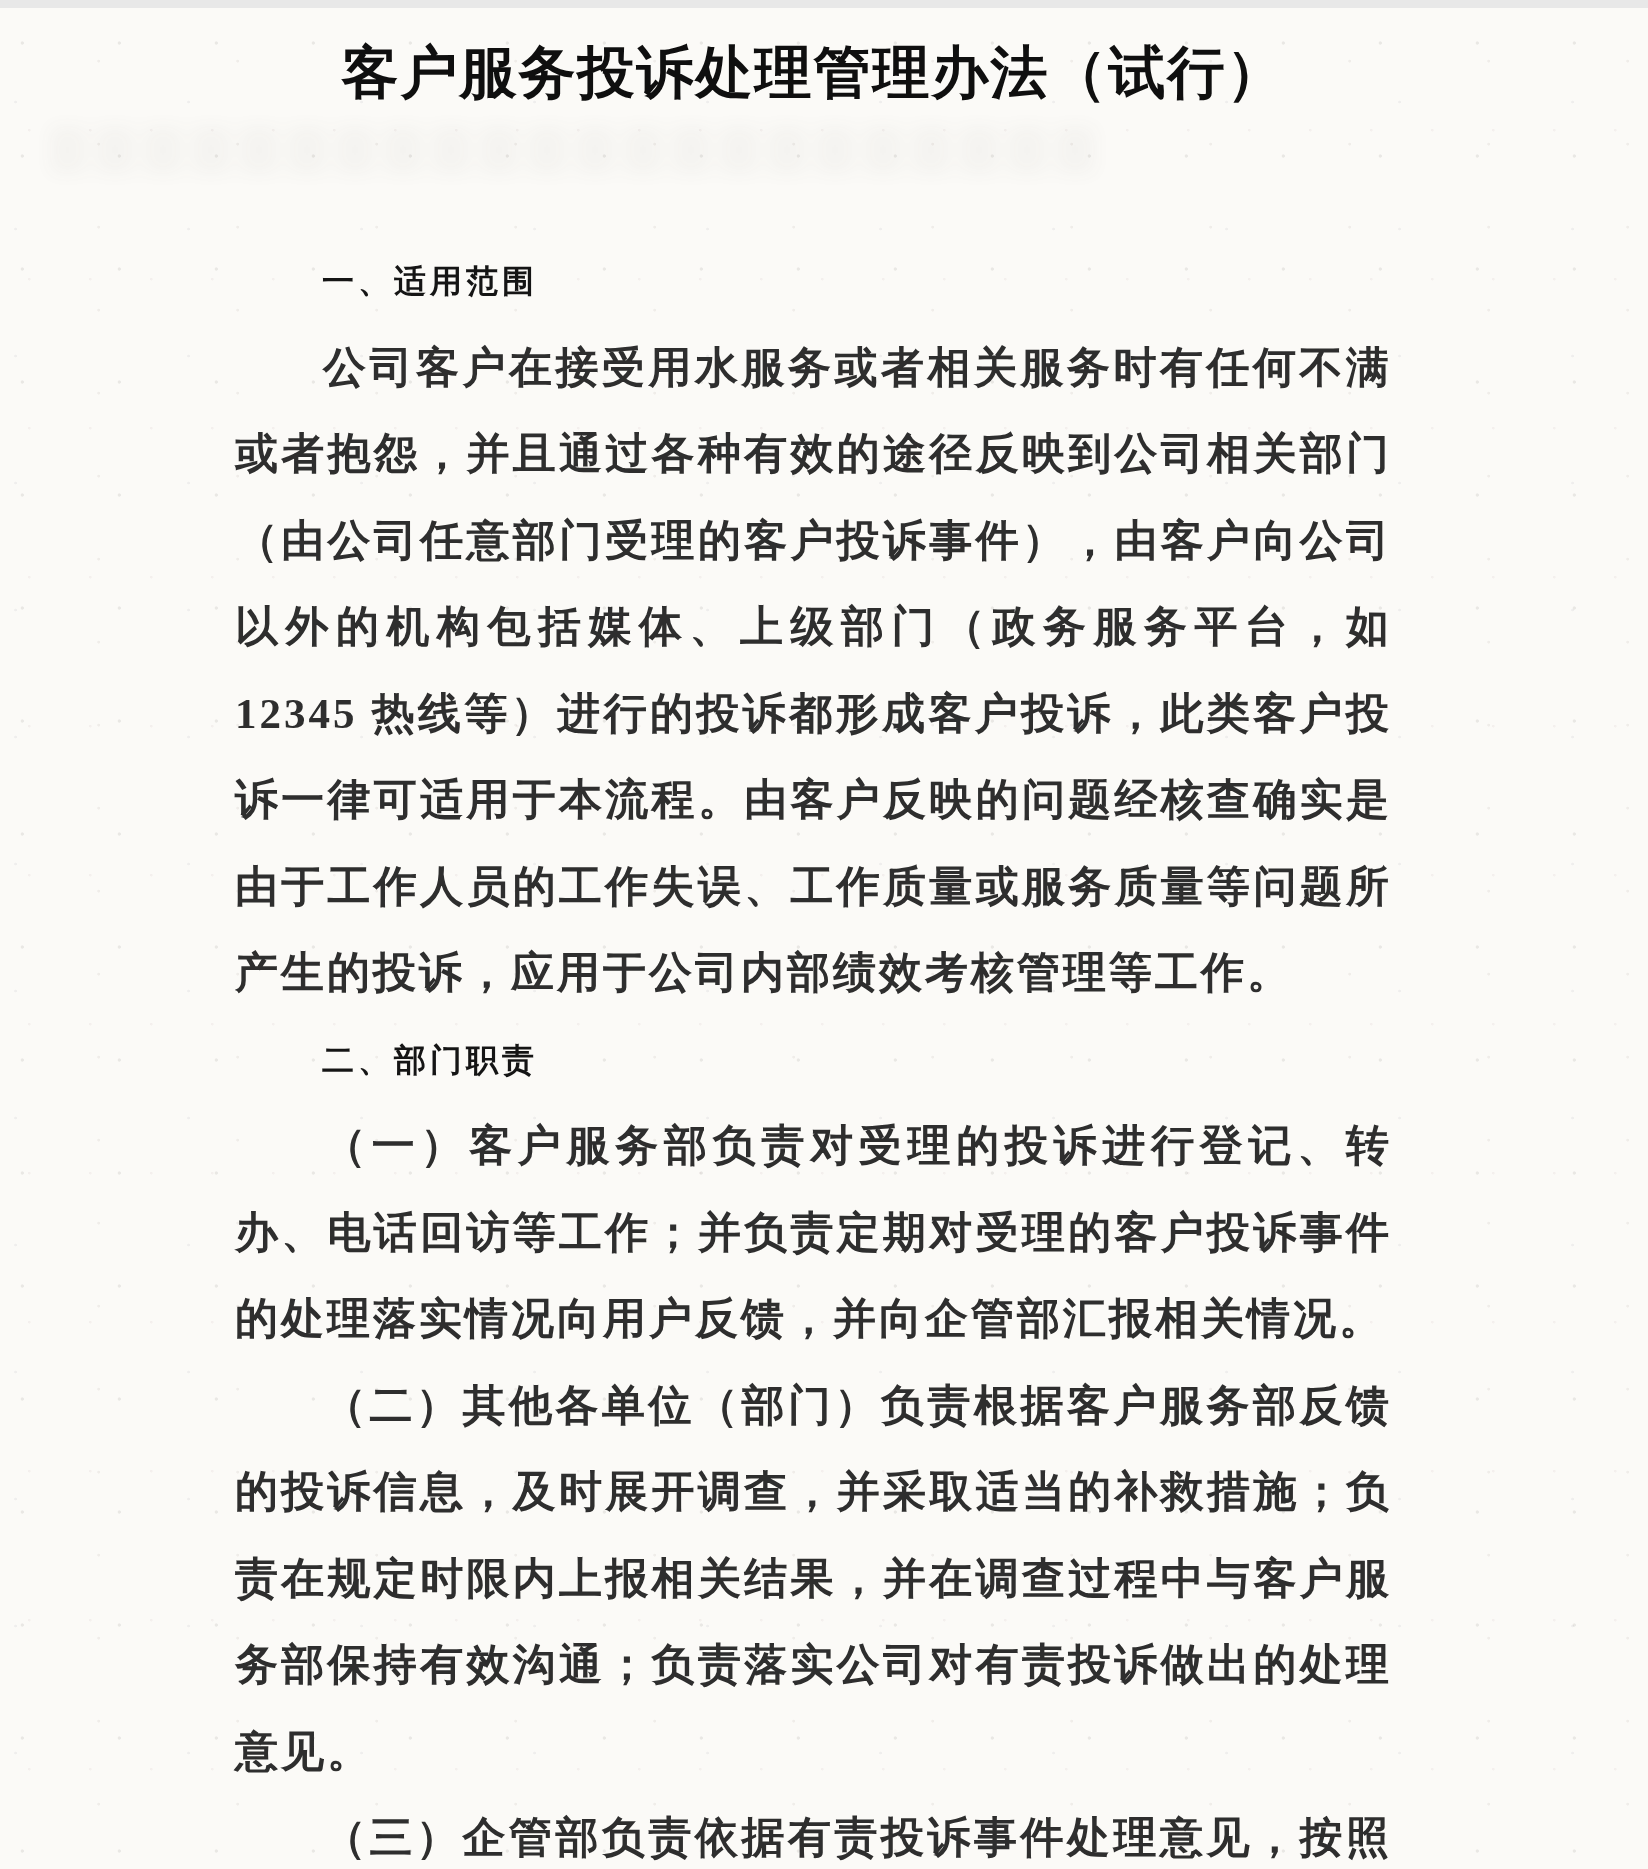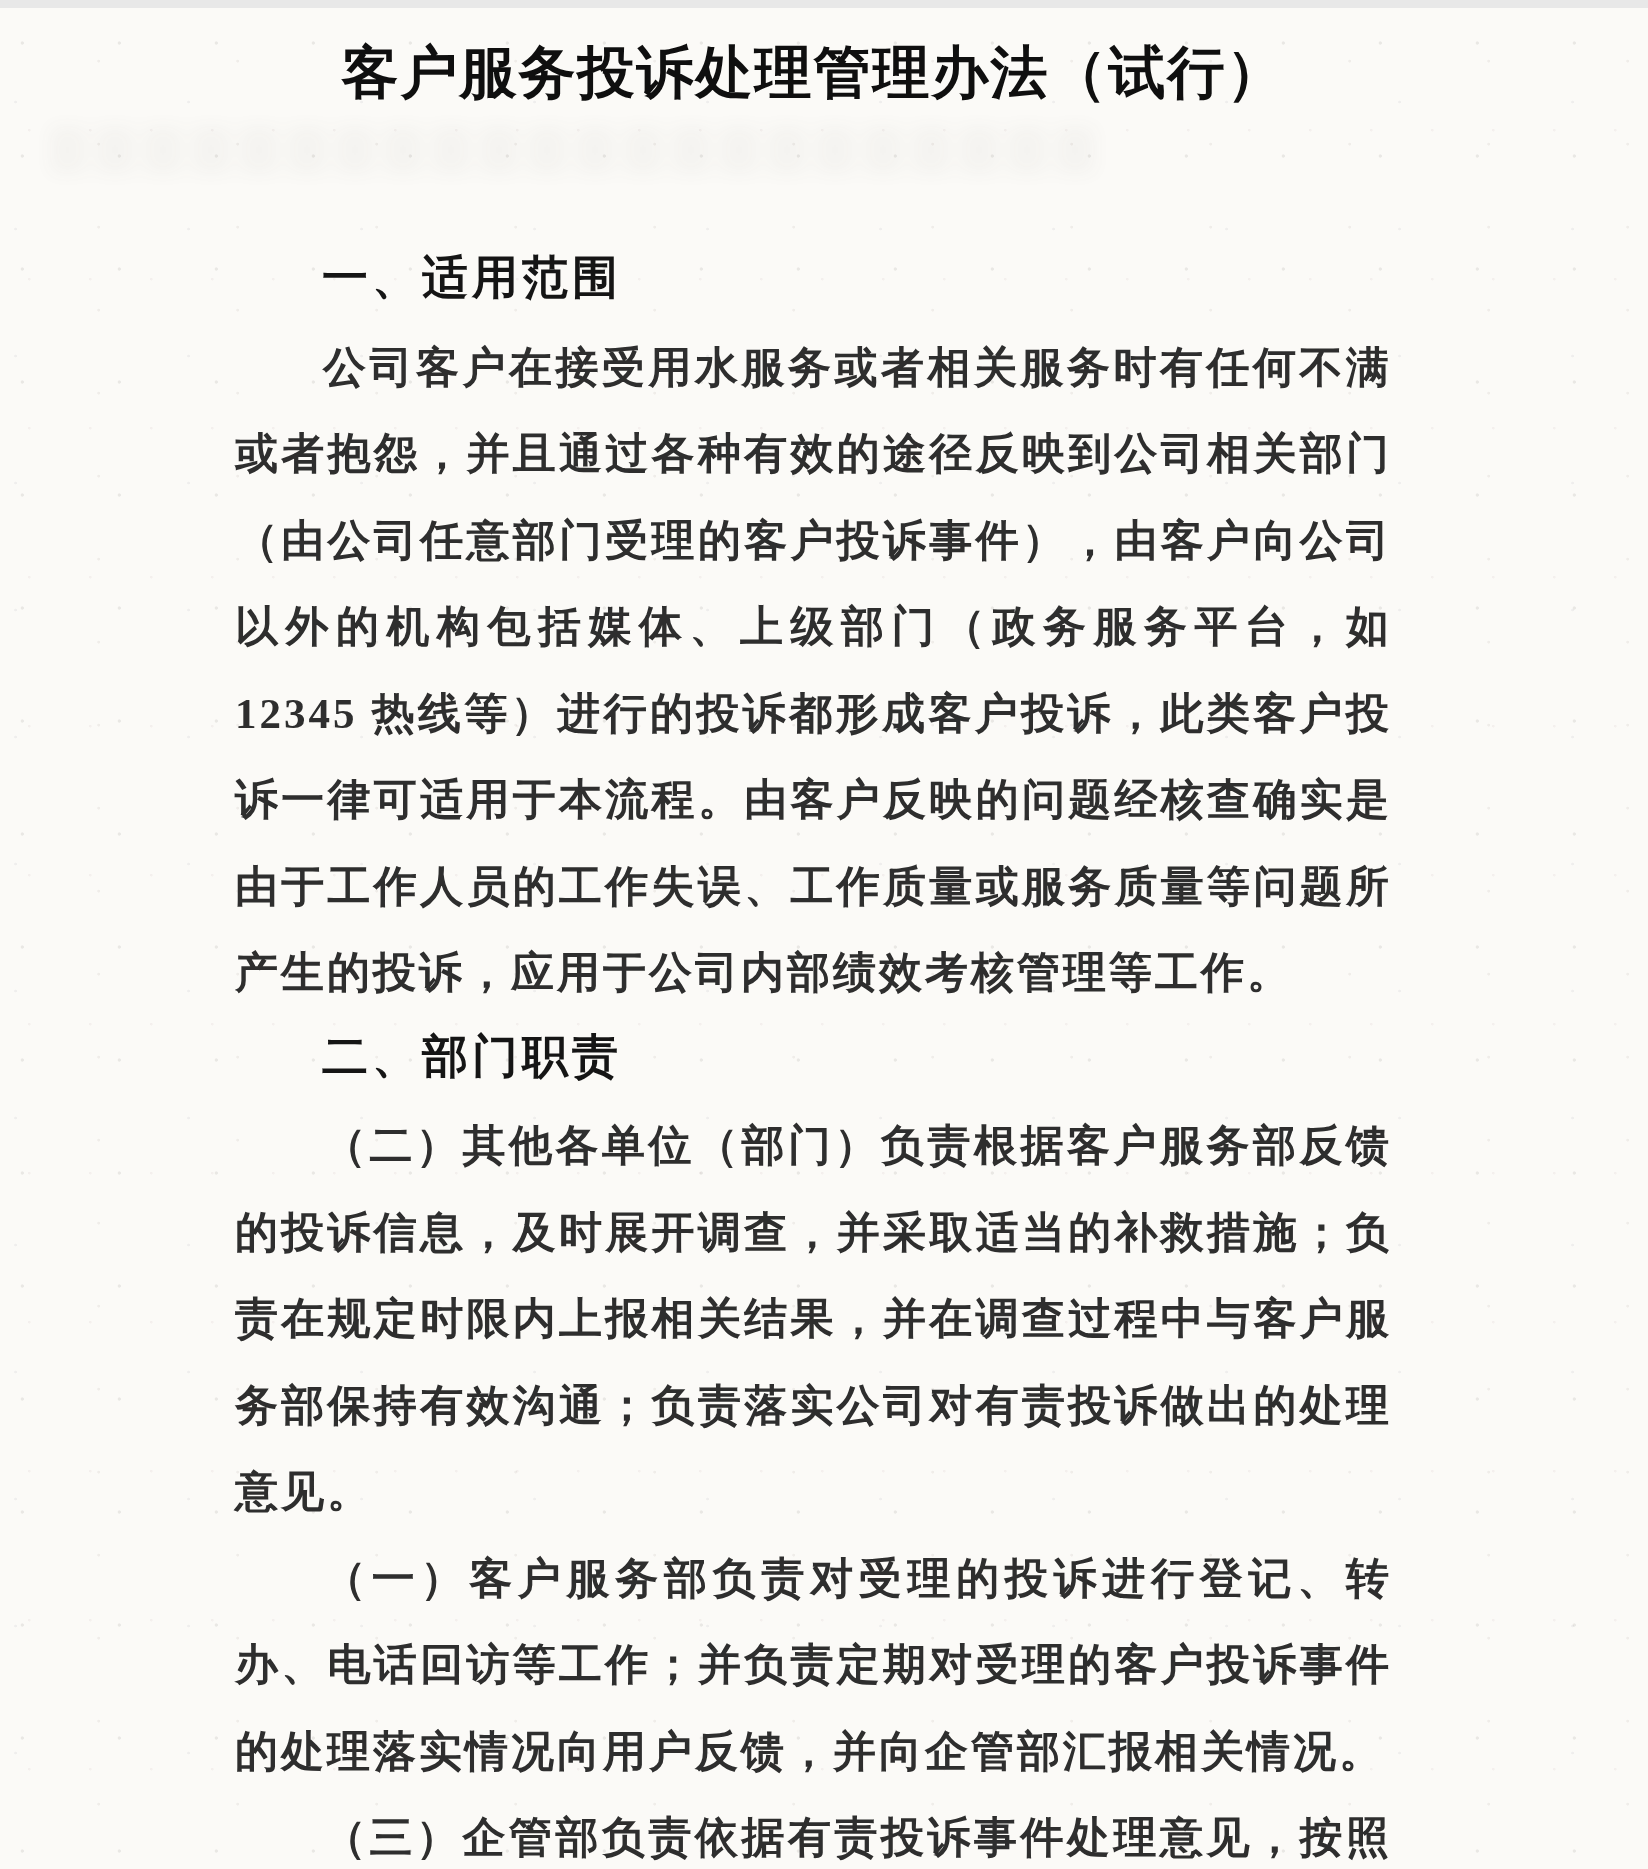--- a/index.html
+++ b/index.html
@@ -60,23 +60,23 @@
       rgba(90,85,80,0.15) 34px 48px
     );
     filter: blur(9px);
     opacity: 0.07;
     pointer-events: none;
   }
   section { margin: 0; padding: 0; }
   .heading {
     margin: 0;
     padding: 0 0 0 87px;
-    font-family: Liberation Mono, monospace;
+    font-family: Liberation Serif, serif;
     font-weight: 700;
-    font-size: 46px;
+    font-size: 32px;
     line-height: 86.5px;
     letter-spacing: 4px;
     color: #151515;
   }
   .heading.first { margin-top: 124px; }
   .para {
     margin: 0;
     padding: 0;
     font-size: 43px;
     line-height: 86.5px;
@@ -98,18 +98,18 @@
   <div class="content">
     <h1 class="doc-title">客户服务投诉处理管理办法（试行）</h1>
 
     <section>
       <h2 class="heading first">一、适用范围</h2>
       <p class="para">公司客户在接受用水服务或者相关服务时有任何不满或者抱怨，并且通过各种有效的途径反映到公司相关部门（由公司任意部门受理的客户投诉事件），由客户向公司以外的机构包括媒体、上级部门（政务服务平台，如 12345 热线等）进行的投诉都形成客户投诉，此类客户投诉一律可适用于本流程。由客户反映的问题经核查确实是由于工作人员的工作失误、工作质量或服务质量等问题所产生的投诉，应用于公司内部绩效考核管理等工作。</p>
     </section>
 
     <section>
       <h2 class="heading">二、部门职责</h2>
+      <p class="para">（一）客户服务部负责对受理的投诉进行登记、转办、电话回访等工作；并负责定期对受理的客户投诉事件的处理落实情况向用户反馈，并向企管部汇报相关情况。</p>
       <p class="para">（二）其他各单位（部门）负责根据客户服务部反馈的投诉信息，及时展开调查，并采取适当的补救措施；负责在规定时限内上报相关结果，并在调查过程中与客户服务部保持有效沟通；负责落实公司对有责投诉做出的处理意见。</p>
-      <p class="para">（一）客户服务部负责对受理的投诉进行登记、转办、电话回访等工作；并负责定期对受理的客户投诉事件的处理落实情况向用户反馈，并向企管部汇报相关情况。</p>
       <p class="para">（三）企管部负责依据有责投诉事件处理意见，按照公司相关制度联合相关部门对责任人或者责任部门进行处理。</p>
     </section>
   </div>
 </div>
 
 </body></html>

